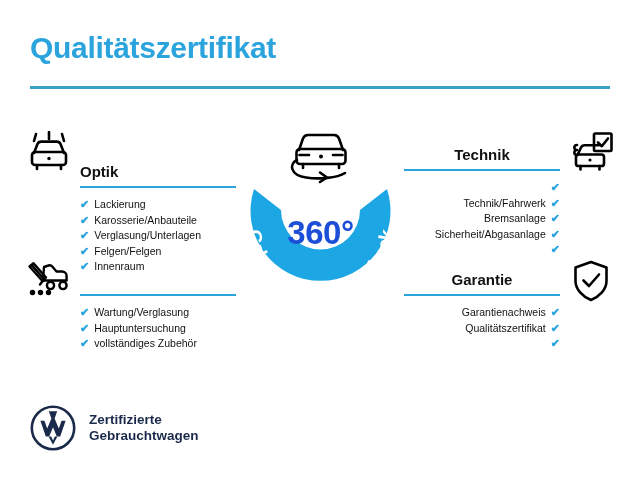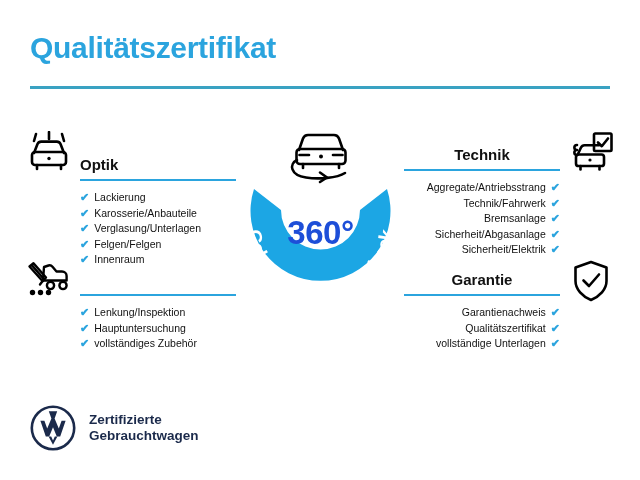--- a/index.html
+++ b/index.html
@@ -100,21 +100,21 @@
   
   .sec-icon {
     position: absolute;
     width: 46px;
     height: 44px;
   }
   .sec-icon svg { display: block; width: 100%; height: 100%; }
 
   
   #icon-optik   { left: 26px;  top: 131px; }
-  #sec-optik    { left: 80px;  top: 155px; width: 156px; }
+  #sec-optik    { left: 80px;  top: 162px; width: 156px; }
 
   #icon-wartung { left: 26px;  top: 259px; }
   #sec-wartung  { left: 80px;  top: 270px; width: 156px; }
 
   #icon-technik { left: 568px; top: 131px; }
   #sec-technik  { left: 404px; top: 145px; width: 156px; }
 
   #icon-garantie{ left: 571px; top: 259px; width: 40px; height: 44px; }
   #sec-garantie { left: 404px; top: 270px; width: 156px; }
 
@@ -222,21 +222,21 @@
     </svg>
   </div>
 
   <div class="section col-left" id="sec-wartung">
     <div class="section-head">
       <div class="section-rule"></div>
     </div>
     <ul class="check-list">
       <li>
           <span class="check-mark">✔</span>
-          <span>Lenkung/Inspektion</span>
+          <span>Wartung/Verglasung</span>
         </li>
       <li>
           <span class="check-mark">✔</span>
           <span>Hauptuntersuchung</span>
         </li>
       <li>
           <span class="check-mark">✔</span>
           <span>vollständiges Zubehör</span>
         </li>
     </ul>
@@ -255,37 +255,35 @@
     </svg>
   </div>
 
   <div class="section col-right" id="sec-technik">
     <div class="section-head">
       <div class="section-title">Technik</div>
       <div class="section-rule"></div>
     </div>
     <ul class="check-list">
       <li>
-          <span>Aggregate/Antriebsstrang</span>
           <span class="check-mark">✔</span>
         </li>
       <li>
           <span>Technik/Fahrwerk</span>
           <span class="check-mark">✔</span>
         </li>
       <li>
           <span>Bremsanlage</span>
           <span class="check-mark">✔</span>
         </li>
       <li>
           <span>Sicherheit/Abgasanlage</span>
           <span class="check-mark">✔</span>
         </li>
       <li>
-          <span>Sicherheit/Elektrik</span>
           <span class="check-mark">✔</span>
         </li>
     </ul>
   </div>
 
   <div class="sec-icon" id="icon-garantie">
     <svg viewBox="0 0 40 44" fill="none" stroke="#000" stroke-width="2.6" stroke-linecap="round" stroke-linejoin="round">
       <path d="M20 3 L35.5 8.5 L35.5 22 C35.5 30.5 28.5 37.5 20 41 C11.5 37.5 4.5 30.5 4.5 22 L4.5 8.5 Z"></path>
       <polyline points="12.5,21.5 18,27 28,15.5"></polyline>
     </svg>
@@ -299,21 +297,20 @@
     <ul class="check-list">
       <li>
           <span>Garantienachweis</span>
           <span class="check-mark">✔</span>
         </li>
       <li>
           <span>Qualitätszertifikat</span>
           <span class="check-mark">✔</span>
         </li>
       <li>
-          <span>vollständige Unterlagen</span>
           <span class="check-mark">✔</span>
         </li>
     </ul>
   </div>
 
   <div id="badge">
 
     <svg id="badge-ring" viewBox="0 0 187 159">
       <defs>
         <path id="curve-path" d="M 20.5 62 A 73 73 0 0 0 166.5 62" fill="none"></path>

